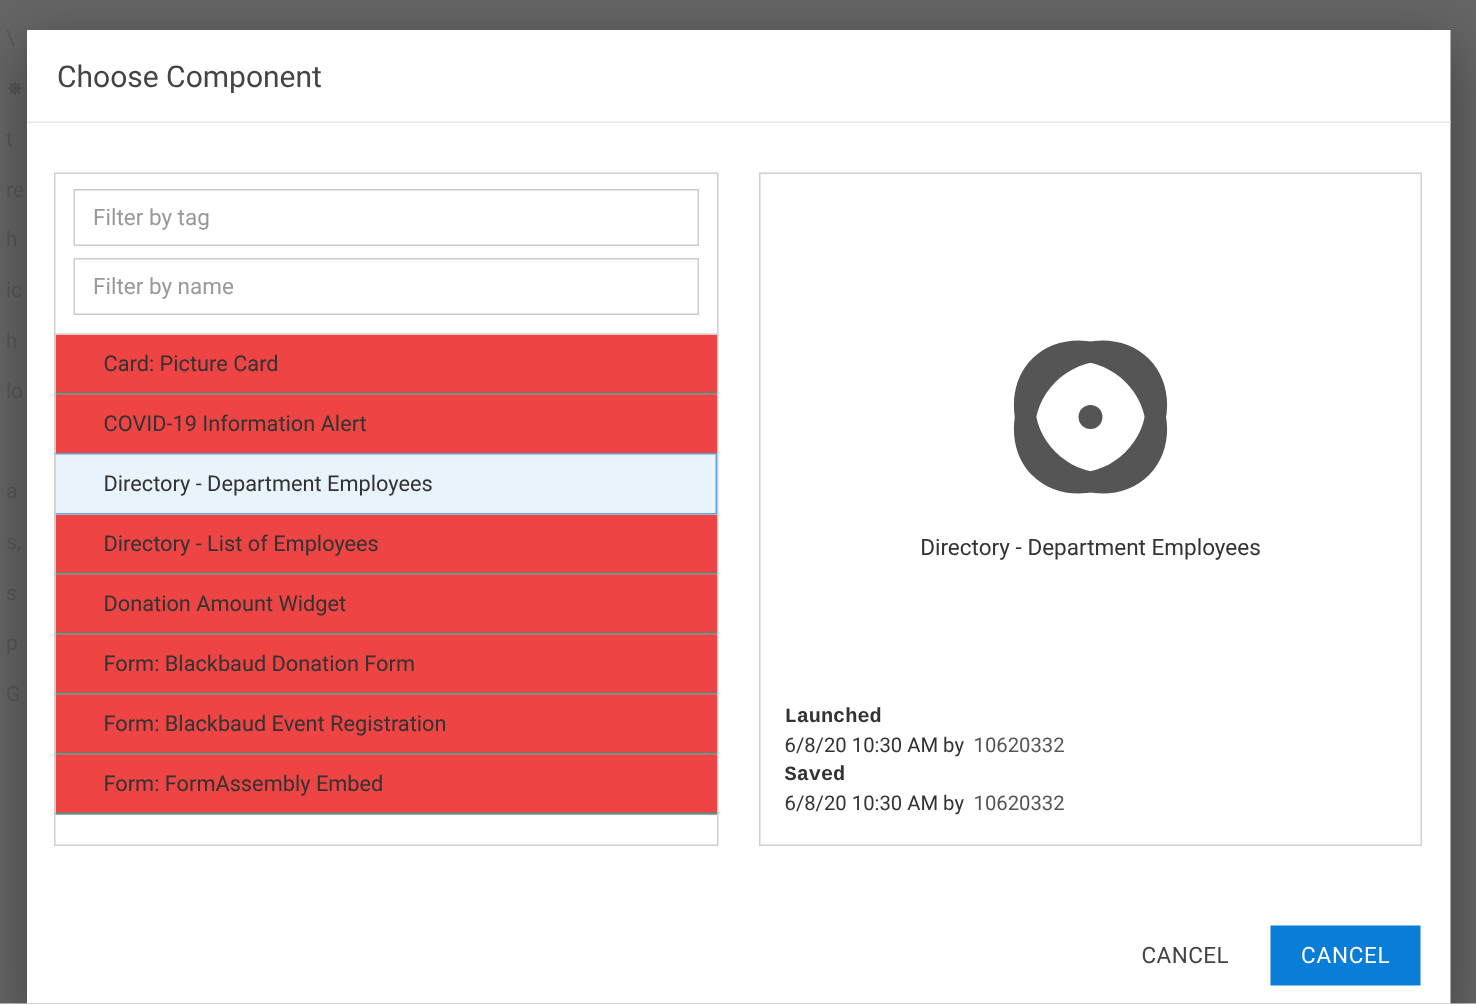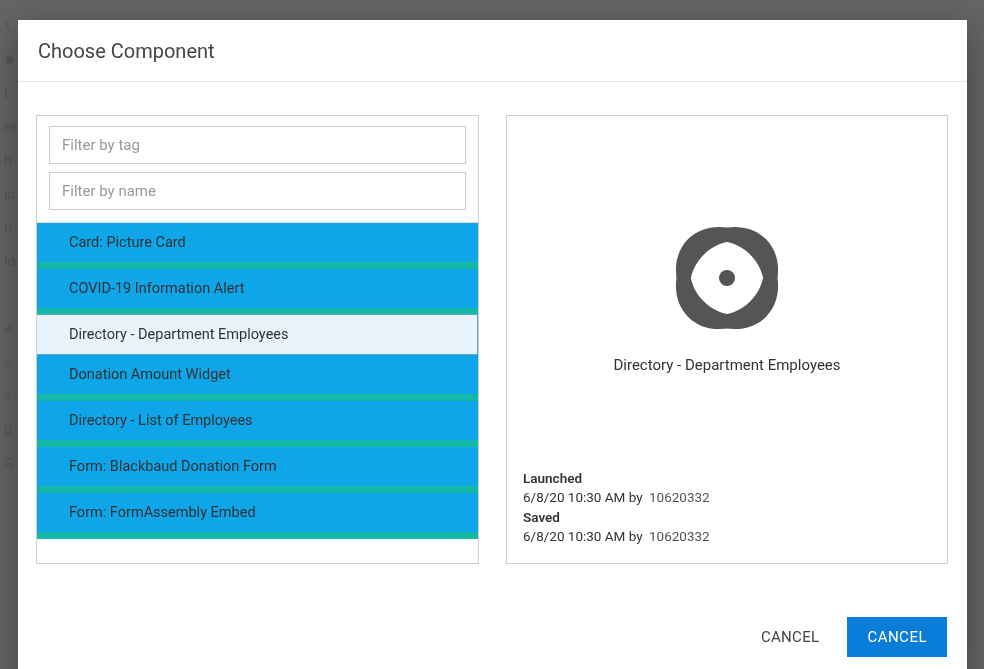--- a/index.html
+++ b/index.html
@@ -93,23 +93,23 @@
       background: #c1c1c1;
     }
     .component-list::-webkit-scrollbar-button {
       background: #f1f1f1;
       height: 17px;
     }
     .list-item {
       padding: 11px 12px 11px 32px;
       font-size: 14.5px;
       color: #333;
-      border-bottom: 7px solid #14b8a6;
+      border-bottom: 1px solid #14b8a6;
       cursor: pointer;
-      background: #0ea5e9;
+      background: #ef4444;
     }
     .list-item.selected {
       background: #e9f3fb;
       border: 1px solid #60a4d6;
       margin: -1px 0 0 -1px;
       position: relative;
     }
     .right-panel {
       width: 442px;
       height: 449px;
@@ -142,20 +142,21 @@
       line-height: 1.45;
     }
     .meta-row {
       display: flex;
     }
     .meta-stamp {
       width: 126px;
     }
     .meta-label {
       font-weight: 600;
+      font-family: Liberation Mono, monospace;
     }
     .meta-user {
       color: #555;
     }
     .dialog-footer {
       padding: 18px 20px 20px;
       display: flex;
       justify-content: flex-end;
       align-items: center;
       gap: 24px;
@@ -194,23 +195,24 @@
 
     <div class="left-panel">
       <div class="filter-box">
         <input type="text" class="filter-input" placeholder="Filter by tag" style="">
         <input type="text" class="filter-input" placeholder="Filter by name" style="">
       </div>
       <div class="component-list" id="component-list">
           <div class="list-item">Card: Picture Card</div>
           <div class="list-item">COVID-19 Information Alert</div>
           <div class="list-item selected">Directory - Department Employees</div>
+          <div class="list-item">Directory - List of Employees</div>
           <div class="list-item">Donation Amount Widget</div>
-          <div class="list-item">Directory - List of Employees</div>
           <div class="list-item">Form: Blackbaud Donation Form</div>
+          <div class="list-item">Form: Blackbaud Event Registration</div>
           <div class="list-item">Form: FormAssembly Embed</div>
         </div>
     </div>
 
     <div class="right-panel">
       <div class="preview-area">
         <div class="preview-icon">
           <svg viewBox="0 0 104 104" fill="#555555">
             <g transform="translate(52,52)">
               <path d="M 0 0 m -8 0 a 8 8 0 1 0 16 0 a 8 8 0 1 0 -16 0 Z"></path>

